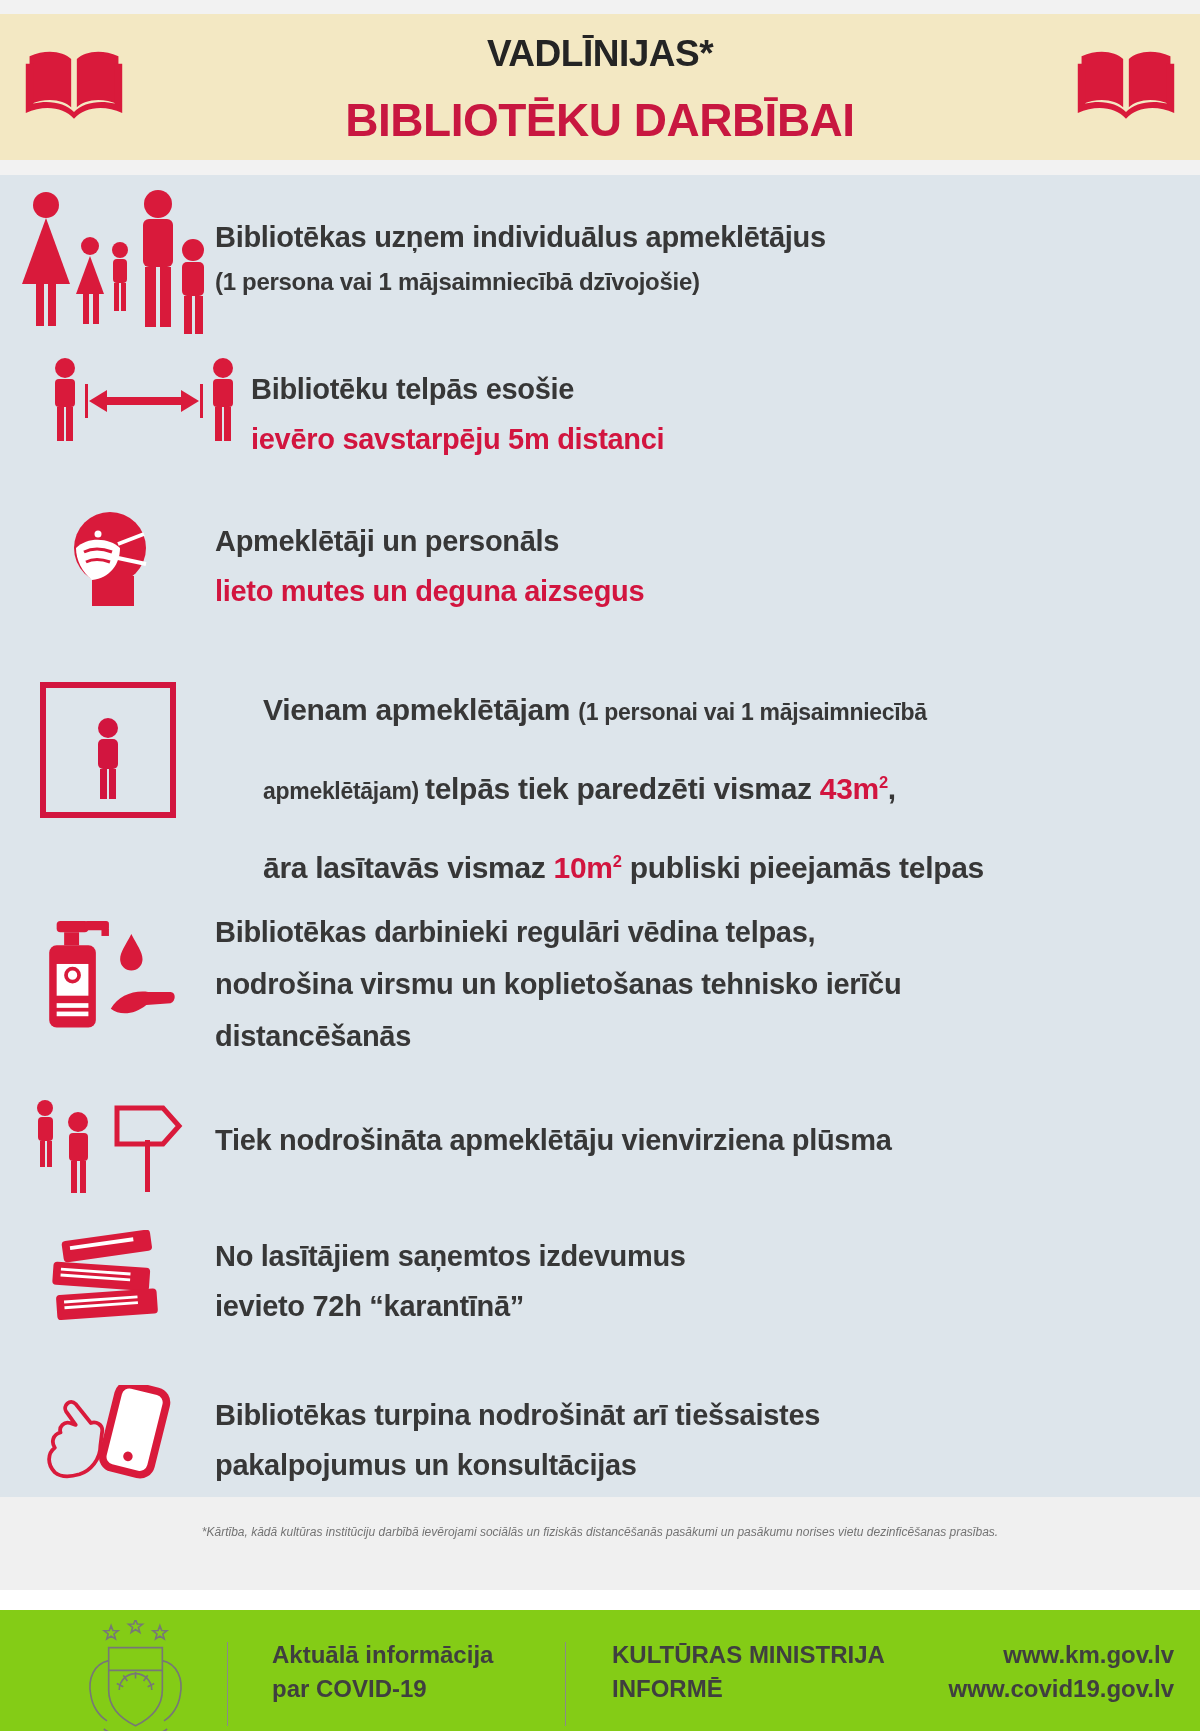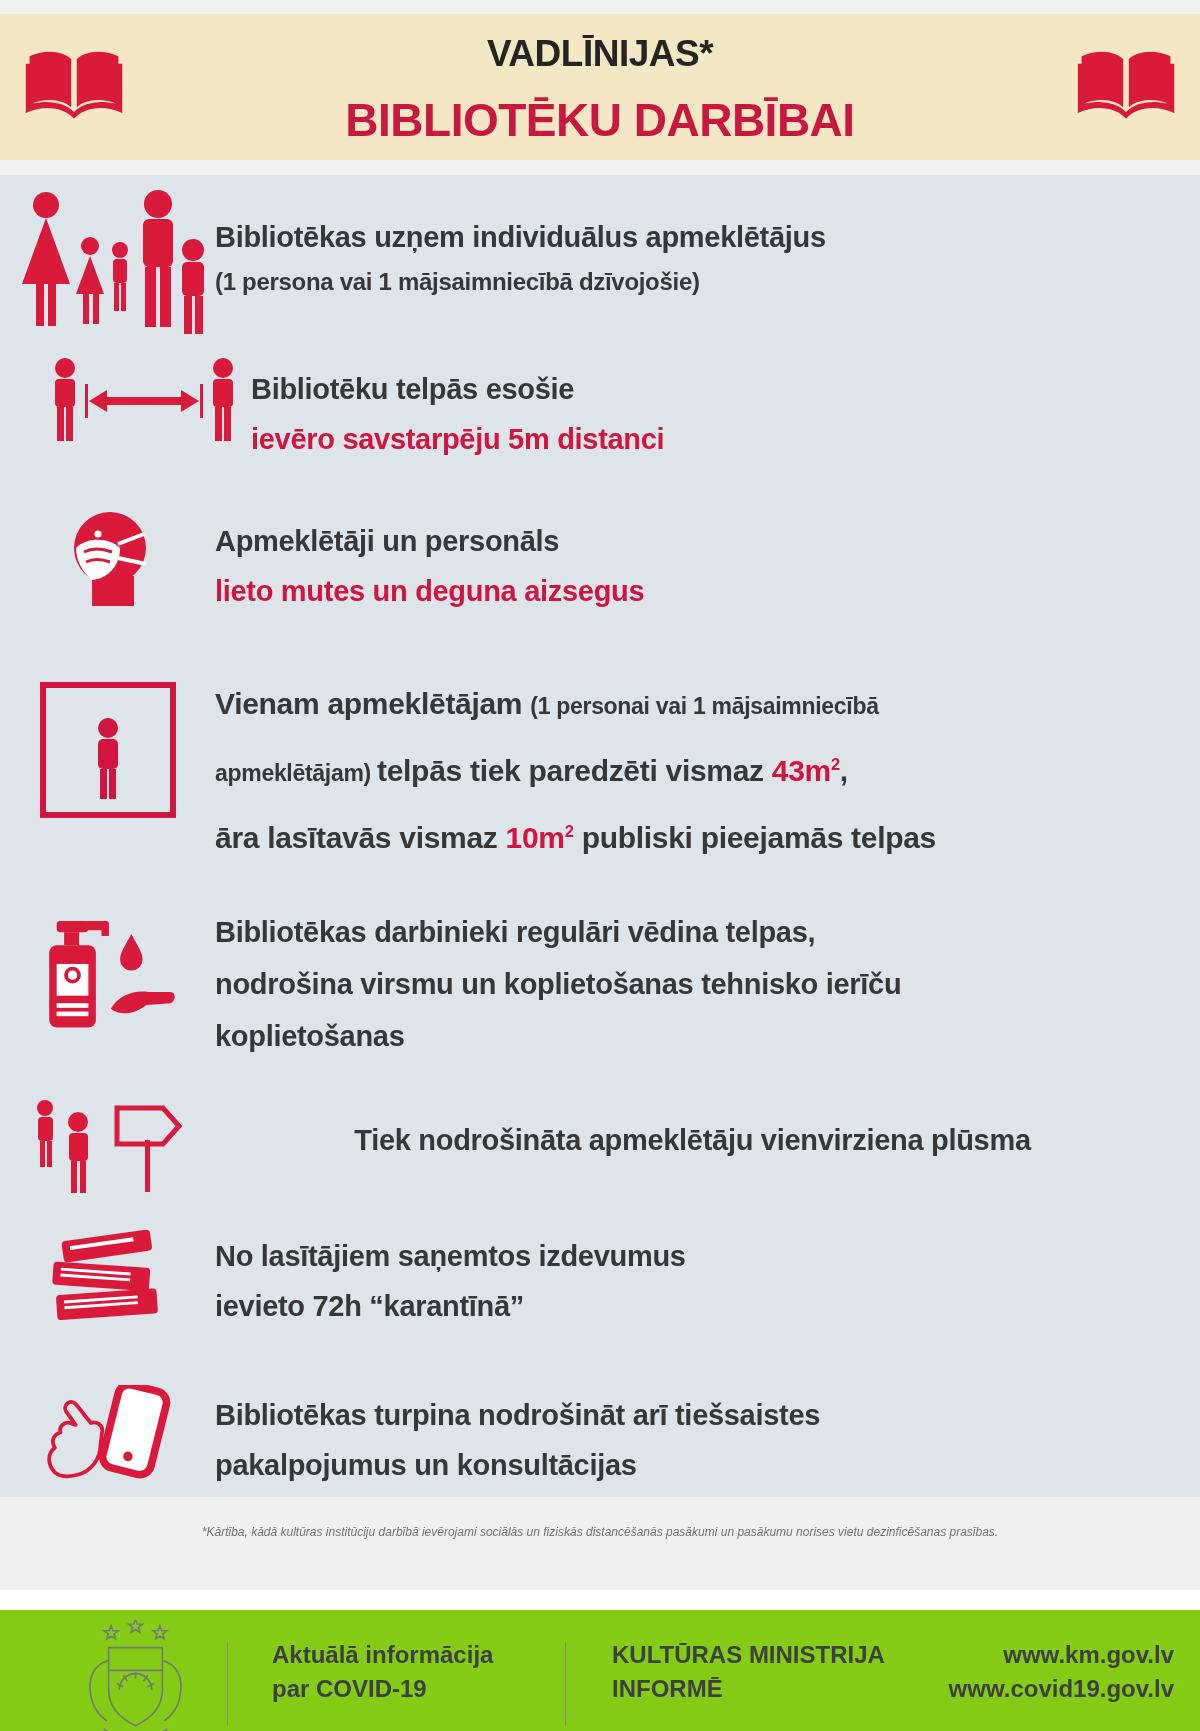--- a/index.html
+++ b/index.html
@@ -22,33 +22,33 @@
   .hdr-title{font-size:37px;font-weight:700;color:#242424;letter-spacing:-0.5px;line-height:42px;}
   .hdr-sub{font-size:46px;font-weight:700;color:#c81740;letter-spacing:-0.5px;line-height:50px;margin-top:20px;}
 
   
   .row{position:absolute;left:0;width:1200px;display:flex;}
   .icon-cell{flex:0 0 215px;display:flex;justify-content:center;align-items:flex-start;}
   .text-cell{flex:1;padding-right:30px;}
   .ln{letter-spacing:-0.3px;}
   .t-big{font-size:29px;font-weight:700;color:#373737;line-height:50px;}
   .t-sm{font-size:24px;font-weight:700;color:#373737;line-height:44px;}
-  .t-big4{font-size:30px;font-weight:700;color:#373737;line-height:58px;}
+  .t-big4{font-size:30px;font-weight:700;color:#373737;line-height:70px;margin-left:48px;}
   .t-sm4{font-size:23px;font-weight:700;color:#373737;}
   .red{color:#d2153f;}
   sup.sq{font-size:0.55em;vertical-align:super;font-weight:700;}
 
   .r1{top:190px;} .r1 .text-cell{padding-top:25px;}
   .r1 .ln1{line-height:45px;}
   .r2{top:358px;padding-left:36px;} .r2 .text-cell{padding-top:6px;}
   .r3{top:496px;} .r3 .icon-cell svg{margin-top:10px;} .r3 .text-cell{padding-top:20px;}
   .r4{top:668px;} .r4 .icon-cell svg{margin-top:12px;} .r4 .text-cell{padding-top:7px;}
   .r5{top:900px;} .r5 .icon-cell svg{margin-top:8px;} .r5 .text-cell{padding-top:6px;}
   .r5 .t-big{line-height:52px;}
-  .r6{top:1096px;} .r6 .icon-cell svg{margin-top:4px;} .r6 .text-cell{padding-top:27px;text-align:center;}
+  .r6{top:1096px;} .r6 .icon-cell svg{margin-top:4px;} .r6 .text-cell{padding-top:27px;}
   .r6 .t-big{line-height:34px;}
   .r7{top:1228px;} .r7 .icon-cell svg{margin-top:2px;} .r7 .text-cell{padding-top:3px;}
   .r8{top:1383px;} .r8 .icon-cell svg{margin-top:2px;} .r8 .text-cell{padding-top:7px;}
 
   
   .footnote-band{text-align:center;}
   .footnote-text{display:inline-block;padding-top:28px;font-size:12px;font-style:italic;
                  color:#737373;letter-spacing:0px;}
 
   
@@ -200,21 +200,21 @@
         </g>
         <rect x="20" y="58" width="34" height="34" fill="#ffffff"></rect>
         <circle cx="37" cy="70" r="7" fill="#ffffff" stroke="#d91a3b" stroke-width="4"></circle>
         <rect x="20" y="100" width="34" height="5" fill="#ffffff"></rect>
         <rect x="20" y="109" width="34" height="5" fill="#ffffff"></rect>
       </svg>
     </div>
     <div class="text-cell">
       <div class="ln t-big">Bibliotēkas darbinieki regulāri vēdina telpas,</div>
       <div class="ln t-big">nodrošina virsmu un koplietošanas tehnisko ierīču</div>
-      <div class="ln t-big">koplietošanas</div>
+      <div class="ln t-big">distancēšanās</div>
     </div>
   </section>
 
   <section class="row r6">
     <div class="icon-cell">
       <svg width="150" height="95" viewBox="0 0 150 95">
         <g fill="#d91a3b">
           <circle cx="12" cy="8" r="8"></circle>
             <rect x="5" y="17" width="15" height="24" rx="4"></rect>
           <rect x="7" y="41" width="5" height="26"></rect>

